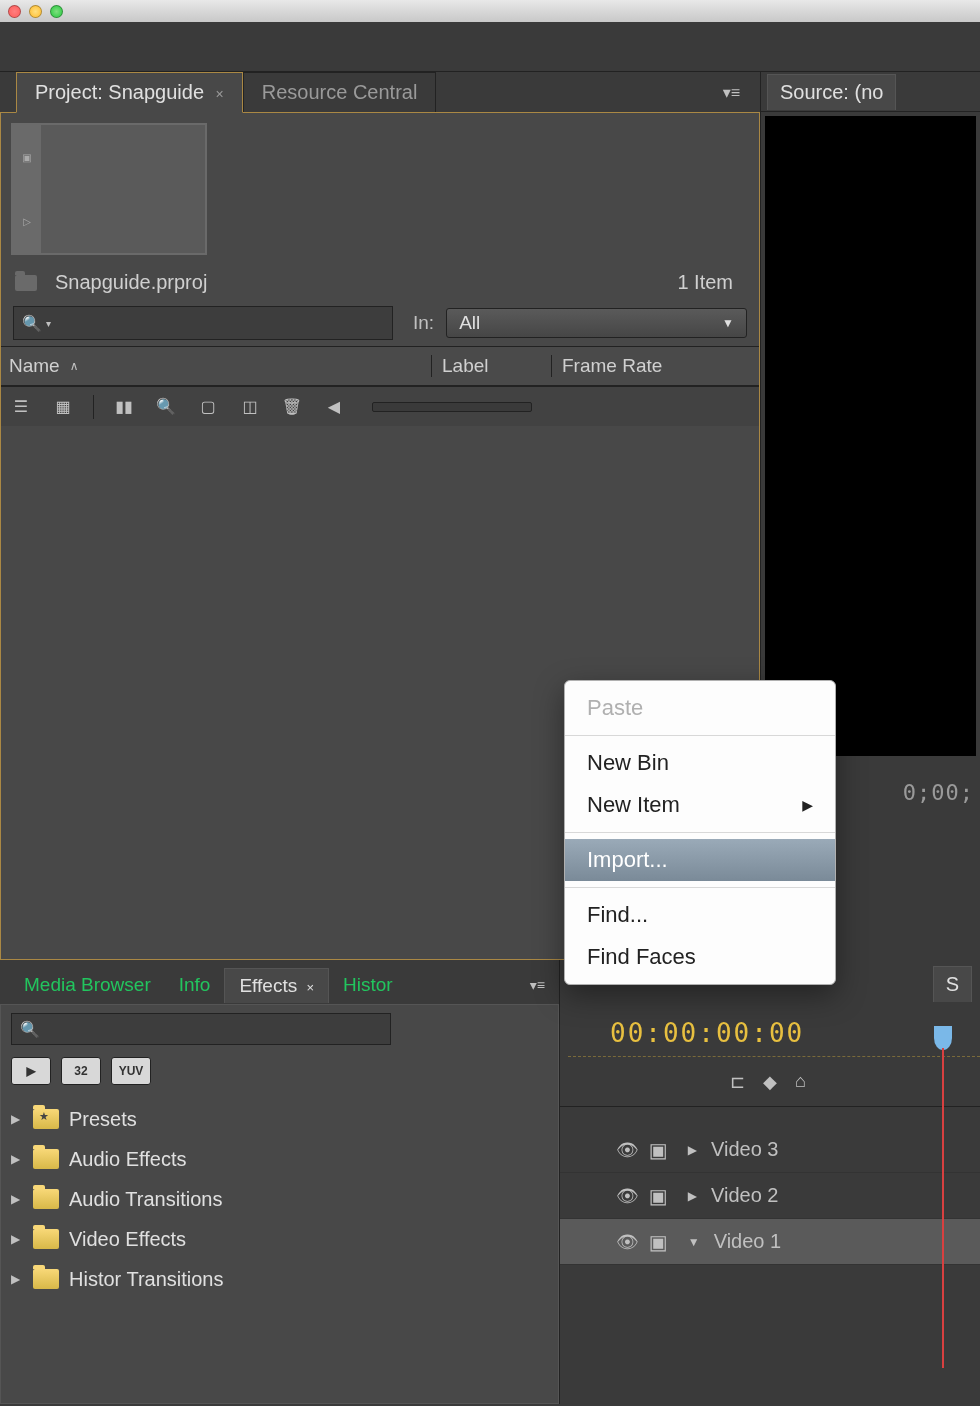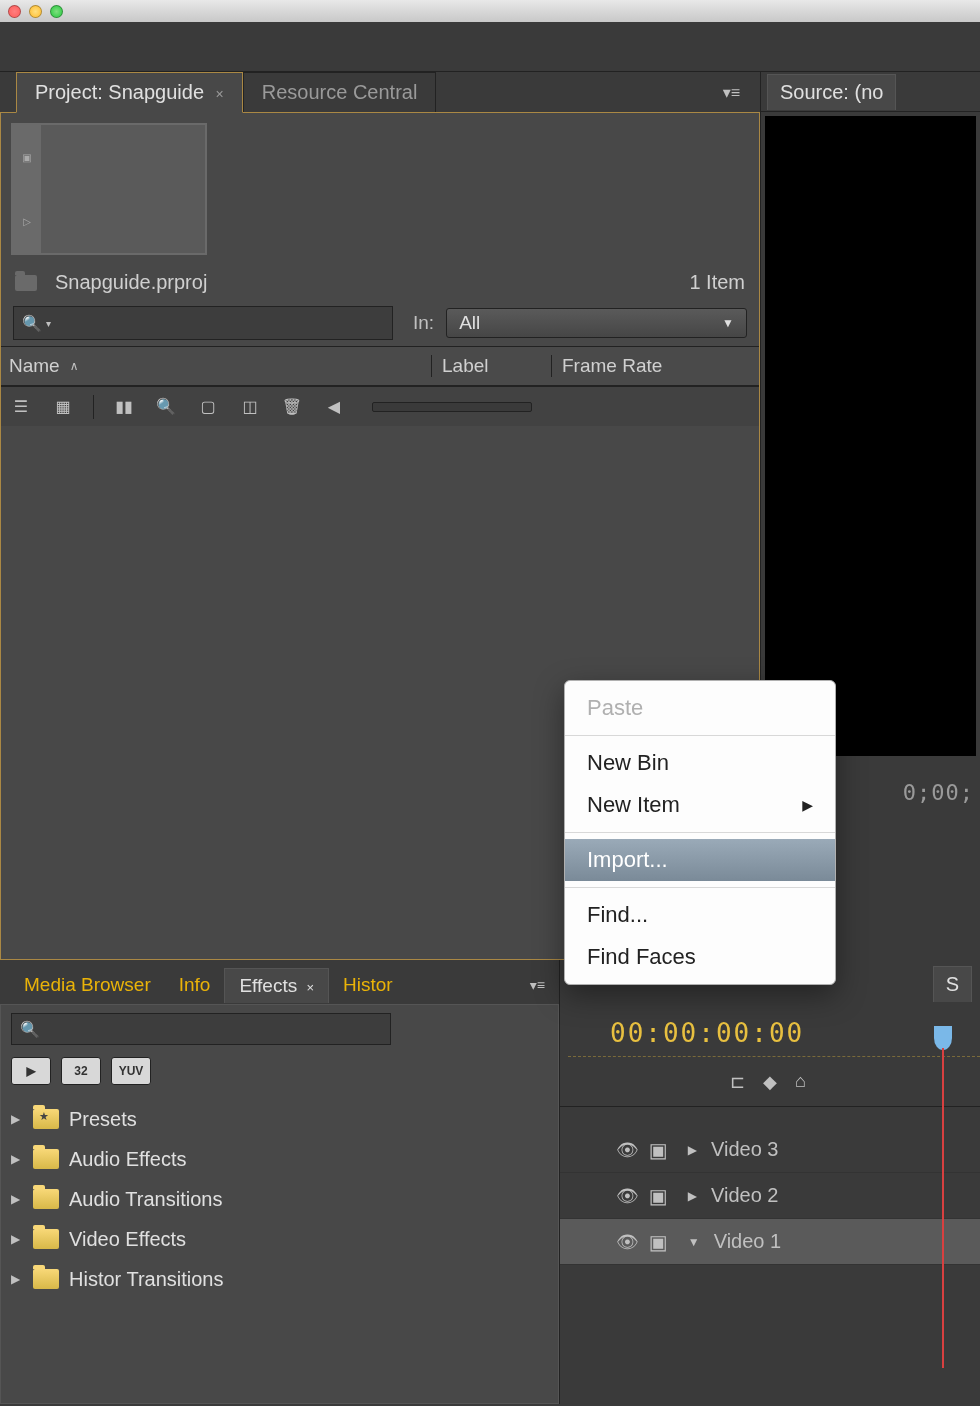--- a/index.html
+++ b/index.html
@@ -24,21 +24,21 @@
 .panel-menu { margin-left: auto; margin-right: 20px; font-size: 16px; color: #c0c0c0; cursor: pointer; }
 
 .project-panel { flex: 1; background: #484848; border: 1px solid #aa8844; display: flex; flex-direction: column; }
 .preview-row { display: flex; align-items: center; padding: 10px; gap: 12px; }
 .preview-thumb { width: 196px; height: 132px; border: 2px solid #6a6a6a; background: #5a5a5a; display: flex; align-items: center; justify-content: flex-start; }
 .thumb-strip { width: 28px; height: 100%; background: #6a6a6a; display: flex; flex-direction: column; justify-content: space-around; align-items: center; }
 
 .projname-row { display: flex; align-items: center; padding: 6px 14px; font-size: 20px; color: #d0d0d0; }
 .folder-icon { width: 22px; height: 16px; background: #6a6a6a; margin-right: 18px; border-radius: 2px; position: relative; }
 .folder-icon::before { content:""; position:absolute; top:-4px; left:0; width:10px; height:4px; background:#6a6a6a; border-radius:2px 2px 0 0; }
-.item-count { margin-left: auto; }
+.item-count { margin-left: auto; margin-right: 12px; }
 
 .search-row { display: flex; align-items: center; padding: 6px 12px; gap: 12px; font-size: 19px; color: #c0c0c0; }
 .search-box { flex: 0 0 380px; height: 34px; background: #3d3d3d; border: 1px solid #222; display: flex; align-items: center; padding: 0 8px; }
 .search-box .mag { font-size: 16px; margin-right: 4px; }
 .search-box .caret { font-size: 10px; }
 .in-label { margin-left: 8px; }
 .in-select { flex: 1; height: 30px; background: linear-gradient(#5a5a5a,#464646); border: 1px solid #222; display: flex; align-items: center; padding: 0 12px; font-size: 19px; color: #e0e0e0; border-radius: 3px; }
 .in-select .dd { margin-left: auto; font-size: 12px; }
 
 .col-headers { display: flex; background: #4a4a4a; border-top: 1px solid #222; border-bottom: 1px solid #222; font-size: 19px; height: 40px; align-items: center; }
@@ -66,21 +66,21 @@
 .source-tab-row { height: 40px; display: flex; align-items: center; padding-left: 6px; border-bottom: 1px solid #222; }
 .source-tab { padding: 6px 12px; font-size: 20px; color: #e0e0e0; background: #484848; border: 1px solid #555; border-bottom: none; }
 .source-area { height: 640px; background: #000; margin: 4px; }
 .tc-right { color: #9a9a9a; font-size: 22px; text-align: right; padding-right: 6px; margin-top: 24px; font-family: monospace; letter-spacing: 1px; }
 
 .lower-row { display: flex; height: 444px; }
 .effects-col { width: 560px; border-right: 1px solid #222; display: flex; flex-direction: column; background: #3a3a3a; padding-top: 6px; }
 .timeline-col { flex: 1; display: flex; flex-direction: column; background: #3a3a3a; padding-top: 6px; position: relative; }
 
 .eff-tabs { display: flex; align-items: center; height: 38px; gap: 0; padding-left: 10px; }
-.eff-tab { padding: 6px 14px; font-size: 19px; color: #eab308; cursor: pointer; }
+.eff-tab { padding: 6px 14px; font-size: 19px; color: #22c55e; cursor: pointer; }
 .eff-tab.active { color: #e0e0e0; background: #484848; border: 1px solid #555; border-bottom: none; }
 .eff-tab .close-x { margin-left: 4px; font-size: 13px; }
 .eff-menu { margin-left: auto; margin-right: 14px; font-size: 14px; color: #c0c0c0; }
 .eff-body { flex: 1; background: #484848; border: 1px solid #555; padding: 8px 10px; }
 .eff-search { width: 380px; height: 32px; background: #3d3d3d; border: 1px solid #222; display: flex; align-items: center; padding: 0 8px; font-size: 16px; color: #999; }
 .eff-icon-row { display: flex; gap: 10px; margin-top: 12px; }
 .eff-ibox { width: 40px; height: 28px; background: #d8d8d8; border: 1px solid #222; border-radius: 3px; display: flex; align-items: center; justify-content: center; font-size: 12px; color: #333; font-weight: bold; }
 .eff-tree { margin-top: 14px; }
 .tree-row { display: flex; align-items: center; height: 40px; font-size: 20px; color: #e0e0e0; gap: 10px; cursor: pointer; }
 .tree-caret { font-size: 12px; color: #c0c0c0; width: 12px; }

